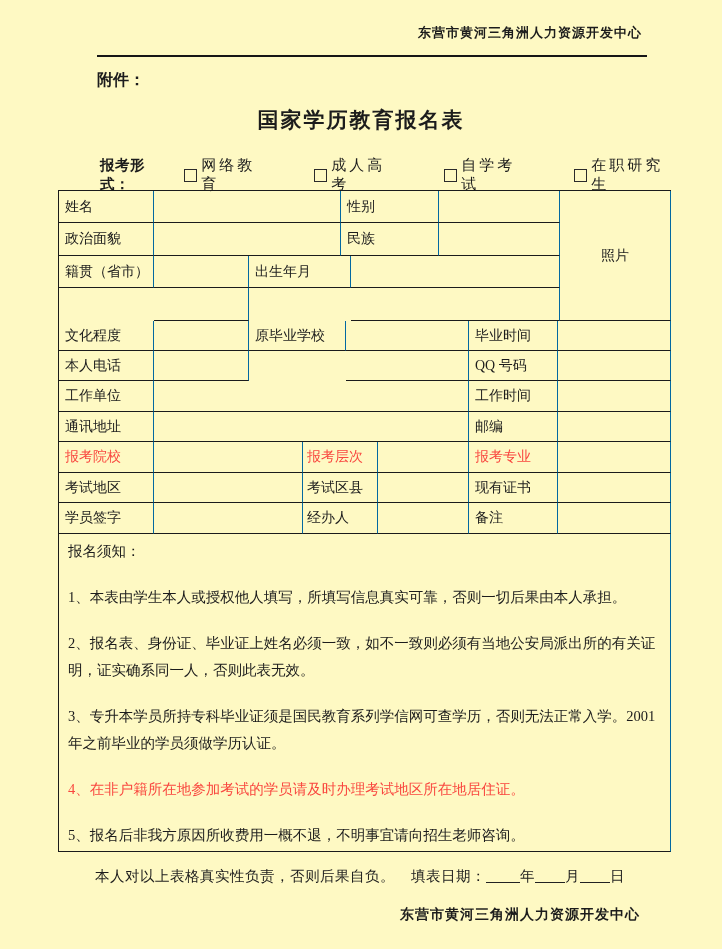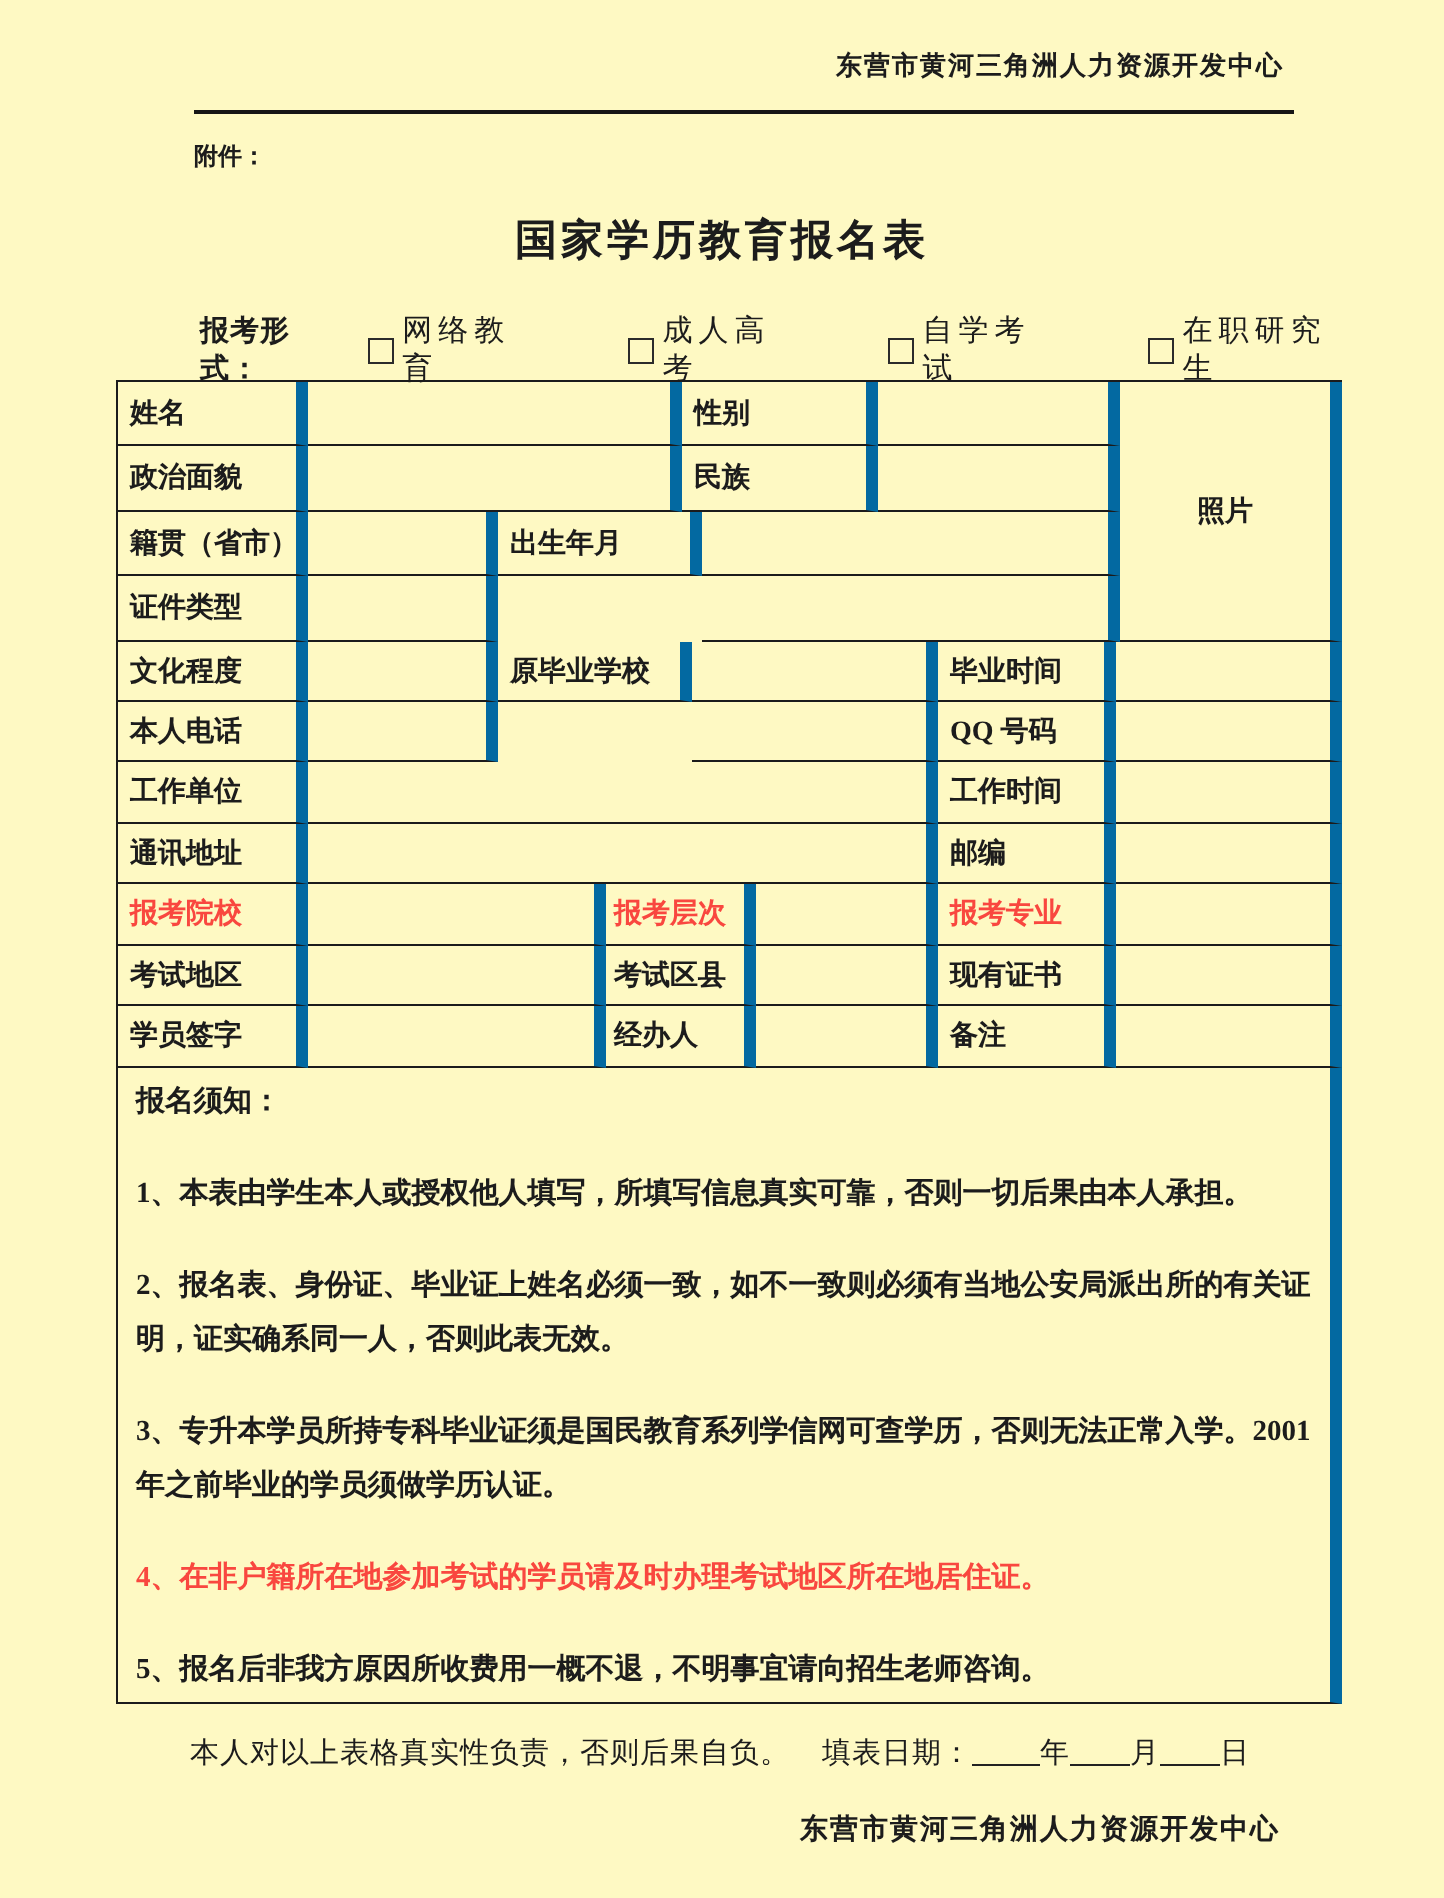--- a/index.html
+++ b/index.html
@@ -3,31 +3,31 @@
 <meta charset="utf-8">
 <style>
   html,body{margin:0;padding:0;background:#e8e8e8;}
   .page{
     position:relative;width:722px;height:949px;background:#fef9c3;
     font-family:"Liberation Serif","DejaVu Serif",serif;color:#1c1c1c;
     overflow:hidden;margin:0 auto;box-shadow:0 0 4px rgba(0,0,0,.2);
   }
   .org-header{position:absolute;top:24px;right:80px;font-size:13px;font-weight:bold;letter-spacing:1px;}
   .header-rule{position:absolute;top:55px;left:97px;width:550px;height:2px;background:#161616;}
-  .attachment{position:absolute;top:70px;left:97px;font-size:12px;font-weight:bold;}
+  .attachment{position:absolute;top:70px;left:97px;font-size:16px;font-weight:bold;}
   .doc-title{position:absolute;top:106px;left:0;width:722px;text-align:center;font-size:21px;font-weight:bold;letter-spacing:2px;}
   .form-type{position:absolute;top:156px;left:100px;display:flex;align-items:center;font-size:15px;}
   .form-type .ft-label{font-weight:bold;font-size:14.5px;margin-right:10px;letter-spacing:.5px;}
   .ft-option{display:flex;align-items:center;margin-right:42px;letter-spacing:3px;}
   .cbx{display:inline-block;width:11px;height:11px;border:1.5px solid #2b2b2b;margin-right:4px;flex:0 0 auto;}
   
   .form-table{position:absolute;top:190px;left:58px;width:612px;height:661px;
     border-top:1px solid #1b1b1b;border-left:1px solid #1b1b1b;box-sizing:content-box;}
-  .tc{position:absolute;box-sizing:border-box;border-right:6px solid #0369a1;border-bottom:1px solid #1b1b1b;
-    display:flex;align-items:center;padding-left:6px;font-size:14px;white-space:nowrap;overflow:hidden;font-weight:bold;}
+  .tc{position:absolute;box-sizing:border-box;border-right:1px solid #0369a1;border-bottom:1px solid #1b1b1b;
+    display:flex;align-items:center;padding-left:6px;font-size:14px;white-space:nowrap;overflow:hidden;}
   .photo{justify-content:center;padding-left:0;}
   .rd{color:#f9473f;}
   .notes{display:block;padding:4px 9px 0 9px;white-space:normal;font-size:14.5px;line-height:27px;}
   .notes p{margin:19px 0 0 0;}
   .notes p.first{margin-top:0;}
   .declaration{position:absolute;top:867px;left:95px;font-size:14.5px;letter-spacing:.5px;}
   .blank{display:inline-block;border-bottom:1.3px solid #222;height:13px;vertical-align:-2px;}
   .b1{width:34px;} .b2{width:30px;}
   .date-label{margin-left:16px;}
   .org-footer{position:absolute;top:906px;left:0;width:640px;text-align:right;font-size:14px;font-weight:bold;letter-spacing:1px;}
@@ -73,21 +73,20 @@
     <div class="tc photo" style="left:501px;top:0;width:111px;height:130px">照片</div>
     <div class="tc" style="left:95px;top:32px;width:187px;height:33px"></div>
     <div class="tc" style="left:282px;top:32px;width:98px;height:33px">民族</div>
     <div class="tc" style="left:380px;top:32px;width:121px;height:33px"></div>
 
     <div class="tc" style="left:0;top:65px;width:95px;height:32px">籍贯（省市）</div>
     <div class="tc" style="left:95px;top:65px;width:95px;height:32px"></div>
     <div class="tc" style="left:190px;top:65px;width:102px;height:32px">出生年月</div>
     <div class="tc" style="left:292px;top:65px;width:209px;height:32px"></div>
 
-    <div class="tc" style="left:0;top:97px;width:95px;height:33px">证件类型</div>
     <div class="tc" style="left:95px;top:97px;width:95px;height:33px"></div>
     <div class="tc" style="left:292px;top:97px;width:209px;height:33px"></div>
 
     <div class="tc" style="left:0;top:130px;width:95px;height:30px">文化程度</div>
     <div class="tc" style="left:95px;top:130px;width:95px;height:30px"></div>
     <div class="tc" style="left:190px;top:130px;width:97px;height:30px">原毕业学校</div>
     <div class="tc" style="left:287px;top:130px;width:123px;height:30px"></div>
     <div class="tc" style="left:410px;top:130px;width:89px;height:30px">毕业时间</div>
     <div class="tc" style="left:499px;top:130px;width:113px;height:30px"></div>
 

